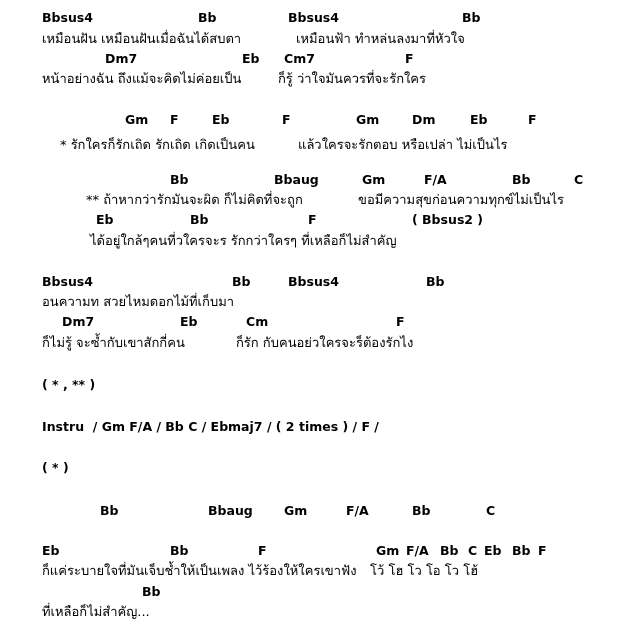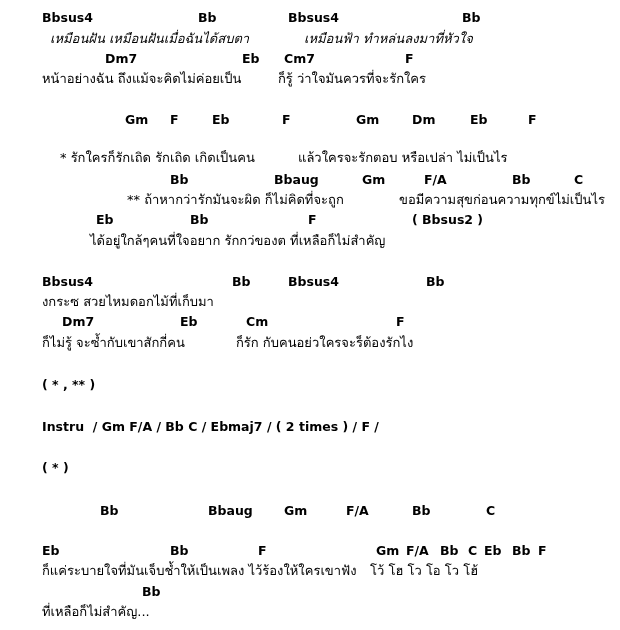--- a/index.html
+++ b/index.html
@@ -14,21 +14,21 @@
 </head>
 <body>
 
 <div class="sheet" id="sheet">
     <div class="line" style="top: 9px; left: 0px; width: 620px;">
       <span class="chord" style="left: 42px;">Bbsus4</span>
       <span class="chord" style="left: 198px;">Bb</span>
       <span class="chord" style="left: 288px;">Bbsus4</span>
       <span class="chord" style="left: 462px;">Bb</span>
     </div>
-    <div class="line" style="top: 30px; left: 8px; width: 564px; font-style: italic;">
+    <div class="line" style="top: 30px; left: 0px; width: 564px;">
       <span class="lyric" style="left: 42px;">เหมือนฝัน เหมือนฝันเมื่อฉันได้สบตา</span>
       <span class="lyric" style="left: 296px;">เหมือนฟ้า ทำหล่นลงมาที่หัวใจ</span>
     </div>
     <div class="line" style="top: 50px; left: 0px; width: 620px;">
       <span class="chord" style="left: 105px;">Dm7</span>
       <span class="chord" style="left: 242px;">Eb</span>
       <span class="chord" style="left: 284px;">Cm7</span>
       <span class="chord" style="left: 405px;">F</span>
     </div>
     <div class="line" style="top: 70px; left: 0px; width: 620px; text-decoration: underline;">
@@ -38,53 +38,53 @@
     <div class="line" style="top: 111px; left: 0px; width: 620px;">
       <span class="chord" style="left: 125px;">Gm</span>
       <span class="chord" style="left: 170px;">F</span>
       <span class="chord" style="left: 212px;">Eb</span>
       <span class="chord" style="left: 282px;">F</span>
       <span class="chord" style="left: 356px;">Gm</span>
       <span class="chord" style="left: 412px;">Dm</span>
       <span class="chord" style="left: 470px;">Eb</span>
       <span class="chord" style="left: 528px;">F</span>
     </div>
-    <div class="line" style="top: 149px; left: 0px; width: 552px;">
+    <div class="line" style="top: 136px; left: 0px; width: 552px;">
       <span class="lyric" style="left: 60px;">* รักใครก็รักเถิด รักเถิด เกิดเป็นคน</span>
       <span class="lyric" style="left: 298px;">แล้วใครจะรักตอบ หรือเปล่า ไม่เป็นไร</span>
     </div>
     <div class="line" style="top: 171px; left: 0px; width: 620px;">
       <span class="chord" style="left: 170px;">Bb</span>
       <span class="chord" style="left: 274px;">Bbaug</span>
       <span class="chord" style="left: 362px;">Gm</span>
       <span class="chord" style="left: 424px;">F/A</span>
       <span class="chord" style="left: 512px;">Bb</span>
       <span class="chord" style="left: 574px;">C</span>
     </div>
-    <div class="line" style="top: 191px; left: 0px; width: 512px; margin-left: 41px;">
+    <div class="line" style="top: 191px; left: 0px; width: 512px;">
       <span class="lyric" style="left: 86px;">**  ถ้าหากว่ารักมันจะผิด ก็ไม่คิดที่จะถูก</span>
       <span class="lyric" style="left: 358px;">ขอมีความสุขก่อนความทุกข์ไม่เป็นไร</span>
     </div>
     <div class="line" style="top: 211px; left: 0px; width: 620px;">
       <span class="chord" style="left: 96px;">Eb</span>
       <span class="chord" style="left: 190px;">Bb</span>
       <span class="chord" style="left: 308px;">F</span>
       <span class="chord" style="left: 412px;">( Bbsus2 )</span>
     </div>
     <div class="line" style="top: 232px; left: 0px; width: 620px;">
-      <span class="lyric" style="left: 90px;">ได้อยู่ใกล้ๆคนที่ใจอยาก รักกว่ของต ที่เหลือก็ไม่สำคัญ</span>
+      <span class="lyric" style="left: 90px;">ได้อยู่ใกล้ๆคนที่วใครจะร รักกว่าใครๆ ที่เหลือก็ไม่สำคัญ</span>
     </div>
     <div class="line" style="top: 273px; left: 0px; width: 620px;">
       <span class="chord" style="left: 42px;">Bbsus4</span>
       <span class="chord" style="left: 232px;">Bb</span>
       <span class="chord" style="left: 288px;">Bbsus4</span>
       <span class="chord" style="left: 426px;">Bb</span>
     </div>
     <div class="line" style="top: 293px; left: 0px; width: 620px;">
-      <span class="lyric" style="left: 42px;">งกระซ สวยไหมดอกไม้ที่เก็บมา</span>
+      <span class="lyric" style="left: 42px;">อนความท สวยไหมดอกไม้ที่เก็บมา</span>
     </div>
     <div class="line" style="top: 313px; left: 0px; width: 620px;">
       <span class="chord" style="left: 62px;">Dm7</span>
       <span class="chord" style="left: 180px;">Eb</span>
       <span class="chord" style="left: 246px;">Cm</span>
       <span class="chord" style="left: 396px;">F</span>
     </div>
     <div class="line" style="top: 334px; left: 0px; width: 620px;">
       <span class="lyric" style="left: 42px;">ก็ไม่รู้ จะซ้ำกับเขาสักกี่คน</span>
       <span class="lyric" style="left: 236px;">ก็รัก กับคนอย่วใครจะร็ต้องรักไง</span>

